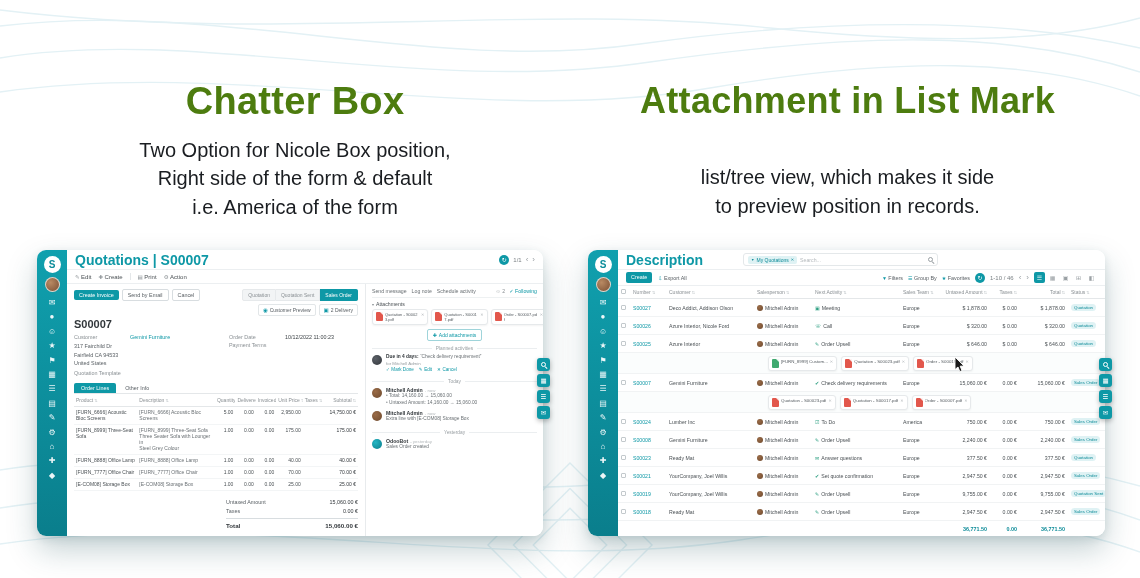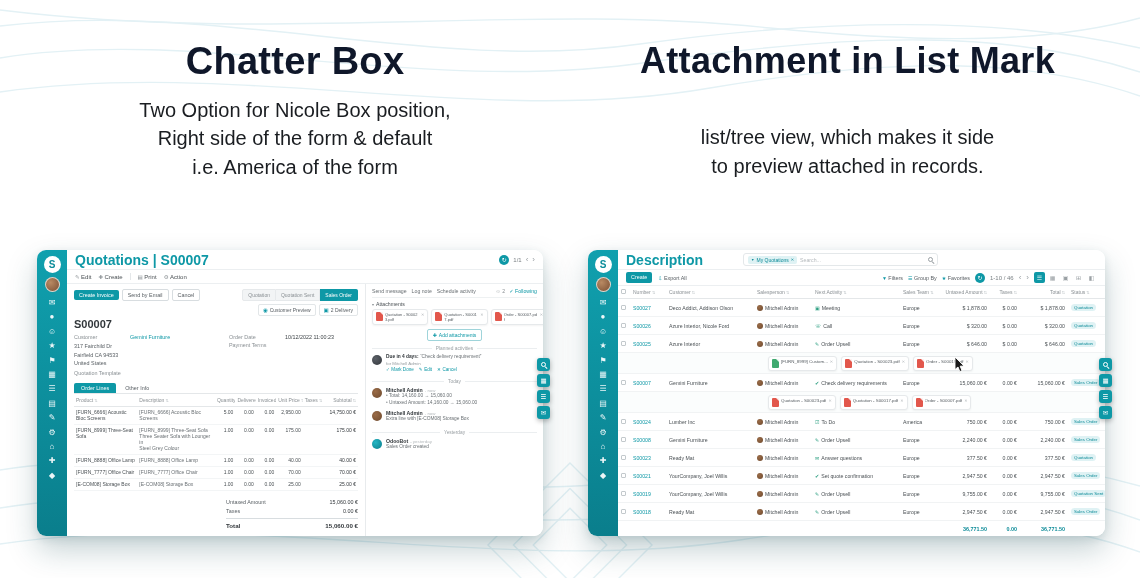--- a/index.html
+++ b/index.html
@@ -1,21 +1,21 @@
 <!DOCTYPE html>
 <html><head>
 <meta charset="utf-8">
 <style>
   *{margin:0;padding:0;box-sizing:border-box;}
   body{width:1140px;height:578px;font-family:"Liberation Sans",sans-serif;background:#fff;}
   .stage{position:relative;width:1140px;height:578px;background:#fff;overflow:hidden;}
   .bg-waves{position:absolute;left:0;top:0;z-index:0;}
   
   .feature{position:absolute;z-index:2;text-align:center;}
-  .feature h1{font-size:38px;font-weight:700;color:#0f172a;letter-spacing:.3px;}
+  .feature h1{font-size:38px;font-weight:700;color:#4d7c0f;letter-spacing:.3px;margin-top:40px;}
   .feature p{margin-top:13px;font-size:20px;line-height:1.42;color:#1A1D21;}
   .feature-left{left:55px;top:40px;width:480px;}
   .feature-right{left:600px;top:40px;width:495px;}
   .feature-right h1{font-size:36px;}
   
   .app-window{position:absolute;z-index:1;display:flex;background:#fff;border-radius:9px;
     box-shadow:0 14px 30px rgba(23,74,84,.25),0 3px 8px rgba(23,74,84,.12);}
   .win-left{left:37px;top:250px;width:506px;height:286px;}
   .win-right{left:588px;top:250px;width:517px;height:286px;}
   .win-sidebar{width:30px;flex:none;background:linear-gradient(180deg,#10A0AE,#0A7E8C);
@@ -178,21 +178,21 @@
       <span>Two Option for Nicole Box position,</span><br>
       <span>Right side of the form &amp; default</span><br>
       <span>i.e. America of the form</span>
     </p>
   </div>
   <div class="feature feature-right">
     <h1>Attachment in List Mark</h1>
     <p>
       <br>
       <span>list/tree view, which makes it side</span><br>
-      <span>to preview attached in records.</span>
+      <span>to preview position in records.</span>
     </p>
   </div>
 
   <div class="app-window win-left">
     <div class="win-sidebar">
       <div class="sb-logo">S</div>
       <div class="sb-avatar"></div>
 
         <div class="sb-icon">✉</div>
 

